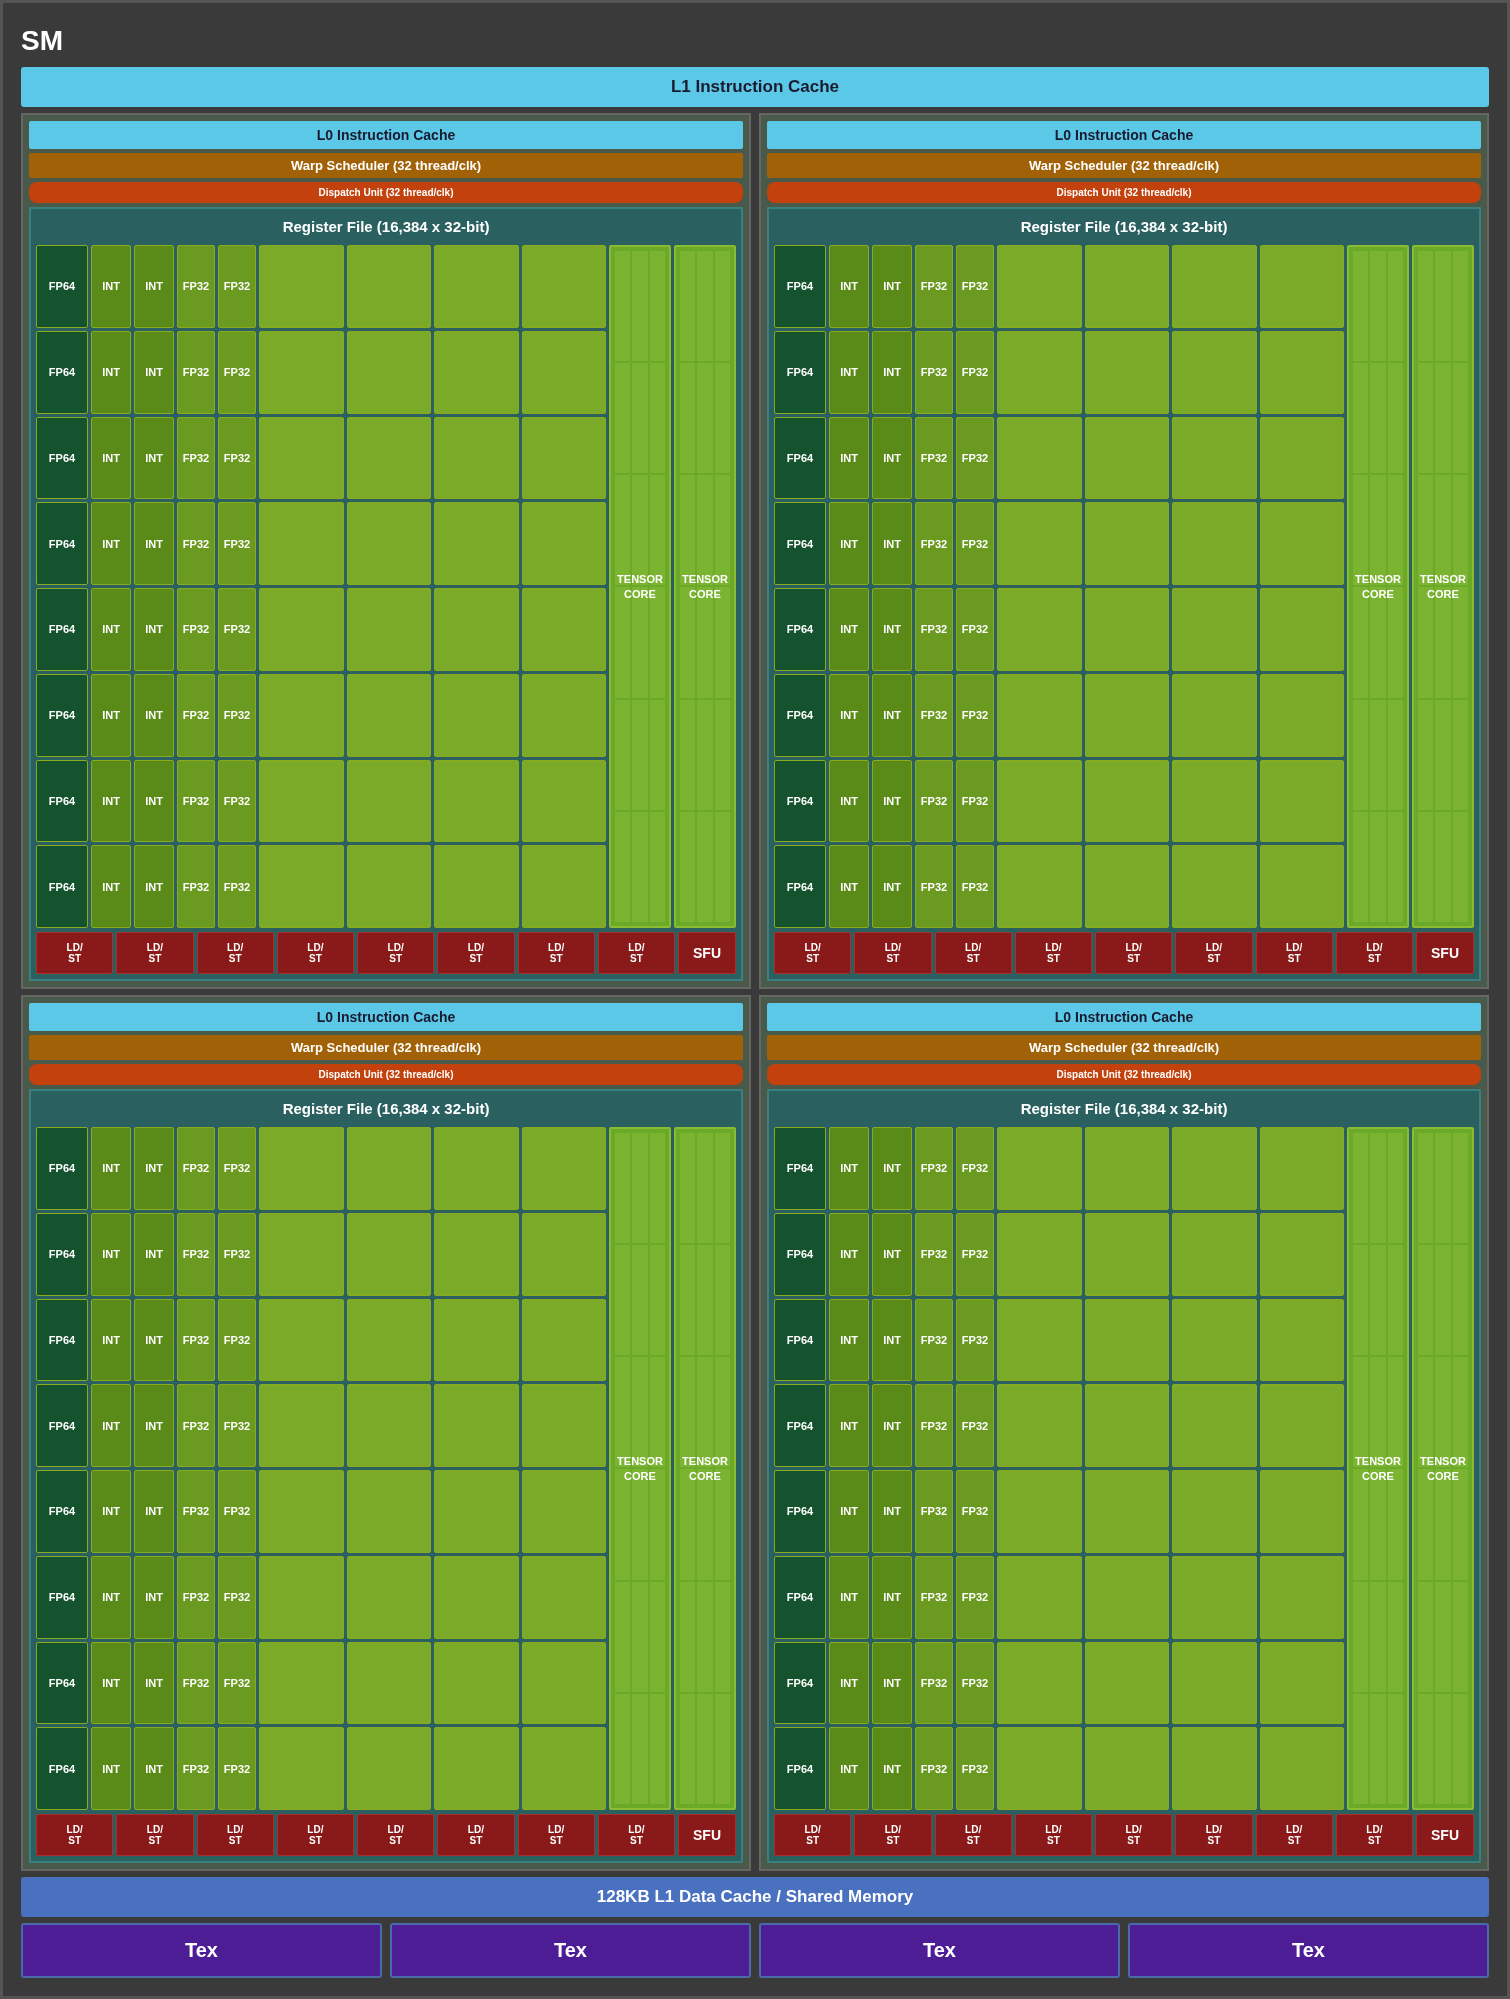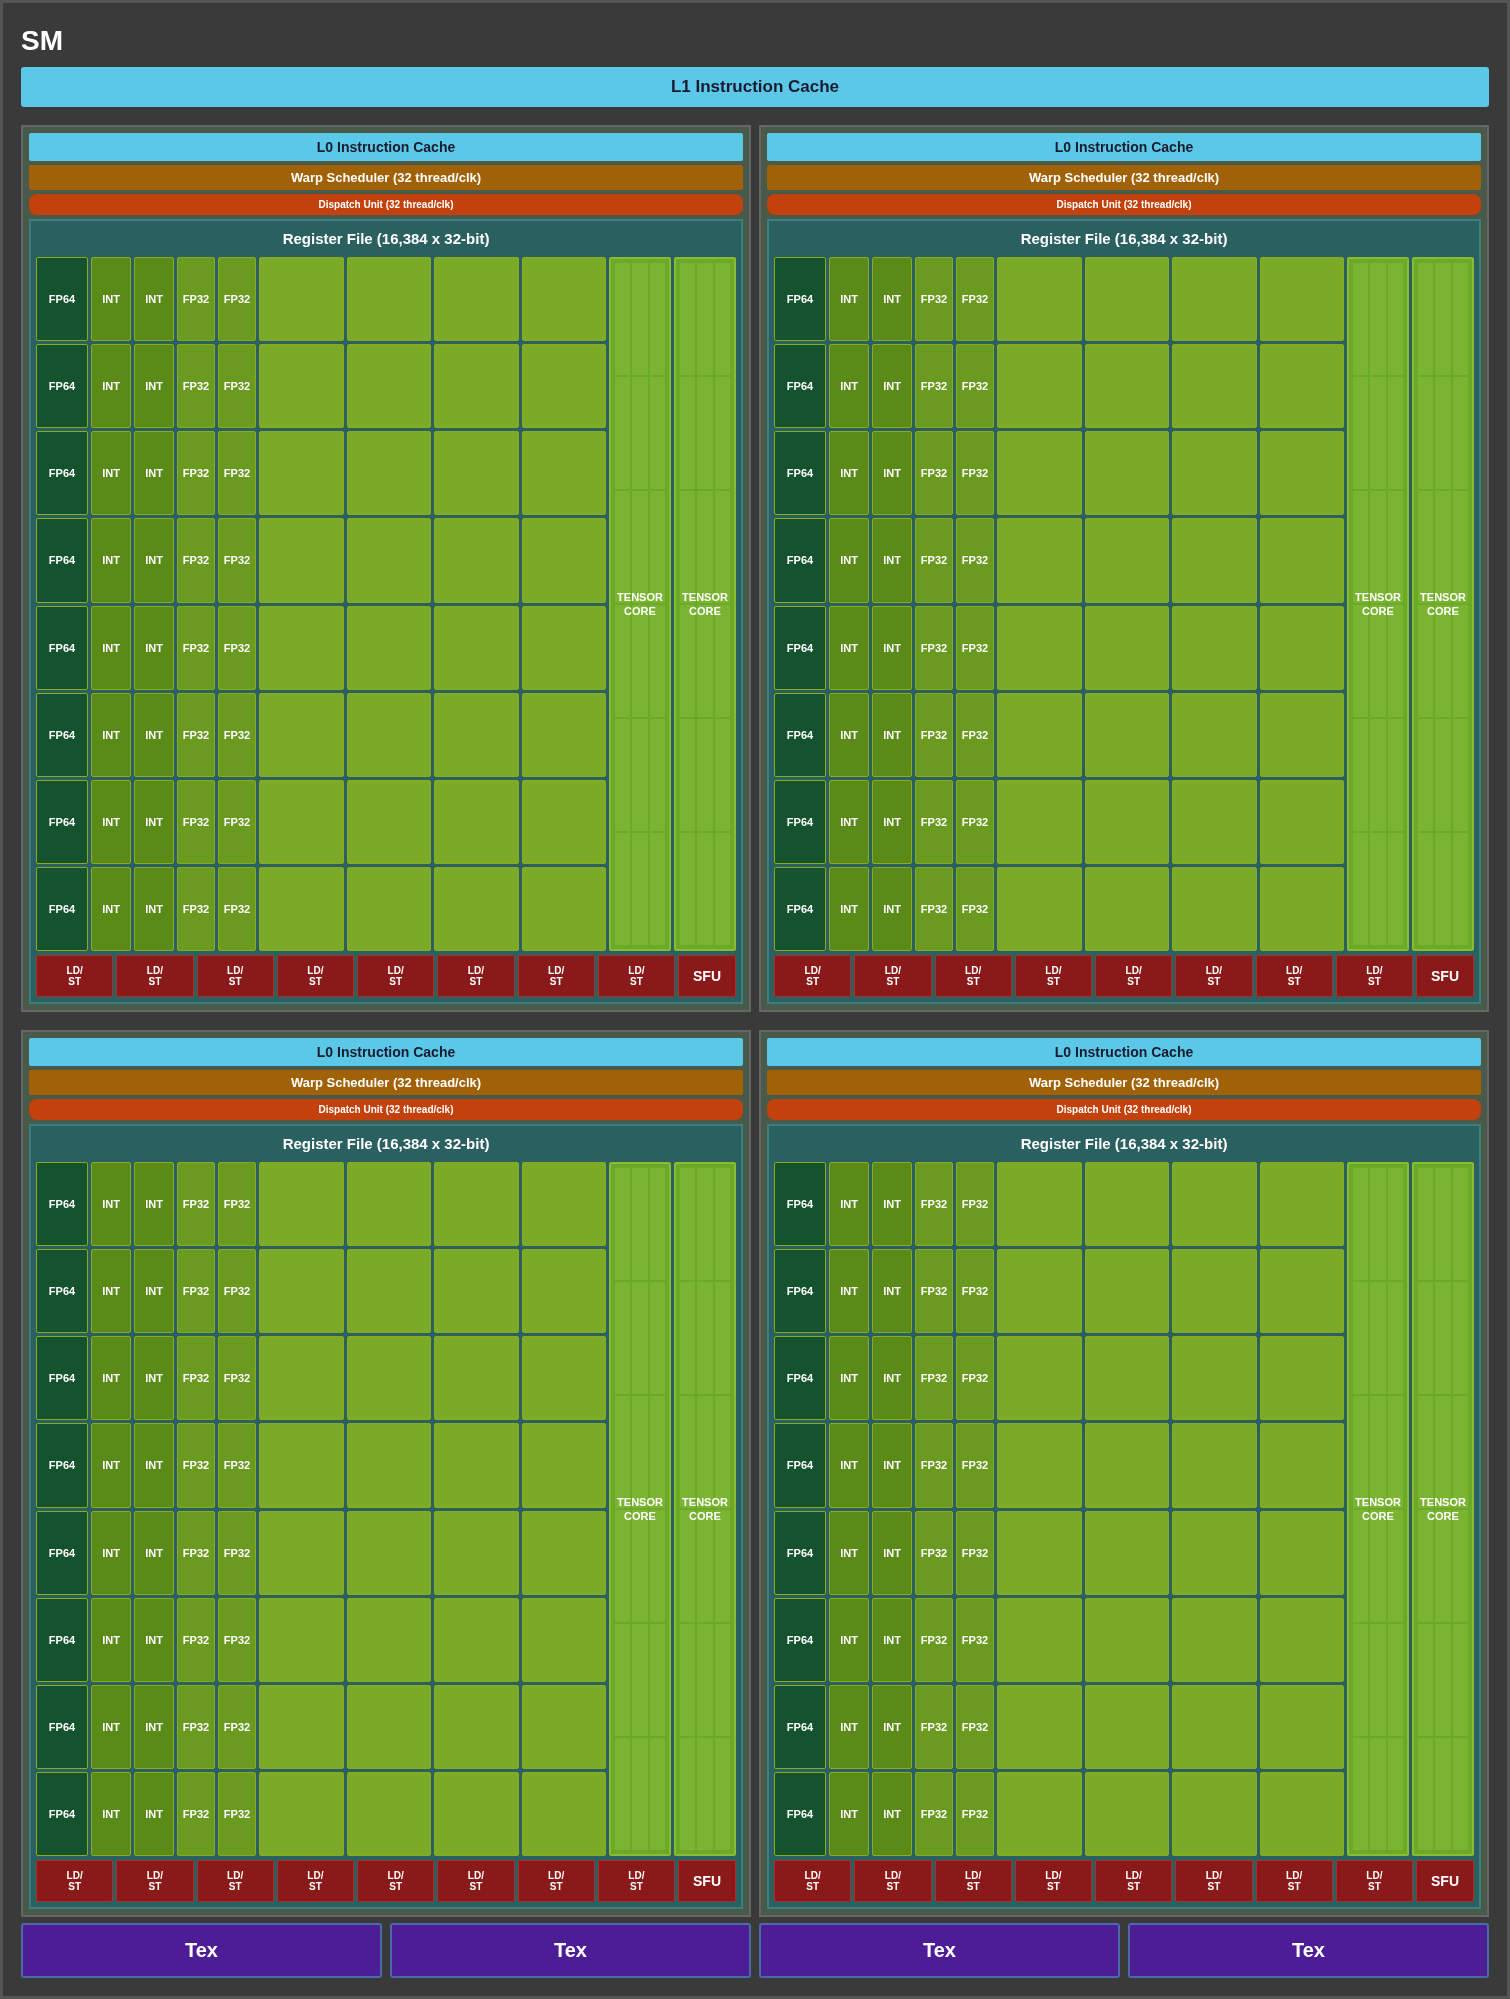--- a/index.html
+++ b/index.html
@@ -41,21 +41,20 @@
       flex: 1;
     }
     .quadrant {
       flex: 1;
       background: #4a5a4a;
       border: 2px solid #666;
       display: flex;
       flex-direction: column;
       padding: 6px;
       gap: 4px;
-      margin-top: 12px;
     }
     .l0-cache-bar {
       background: #5bc8e8;
       color: #1a1a2e;
       font-weight: bold;
       font-size: 14px;
       text-align: center;
       padding: 6px 0;
       border-radius: 2px;
     }
@@ -867,20 +866,21 @@
           <div class="ldst-cell">LD/<br>ST</div>
           <div class="ldst-cell">LD/<br>ST</div>
           <div class="ldst-cell">LD/<br>ST</div>
           <div class="sfu-cell">SFU</div>
         </div>
       </div>
     </div>
   </div>
 
   <div class="bottom-section">
+    <div class="l1-data-cache-bar">128KB L1 Data Cache / Shared Memory</div>
     <div class="tex-row">
       <div class="tex-cell">Tex</div>
       <div class="tex-cell">Tex</div>
       <div class="tex-cell">Tex</div>
       <div class="tex-cell">Tex</div>
     </div>
   </div>
 </div>
 
 <style>

